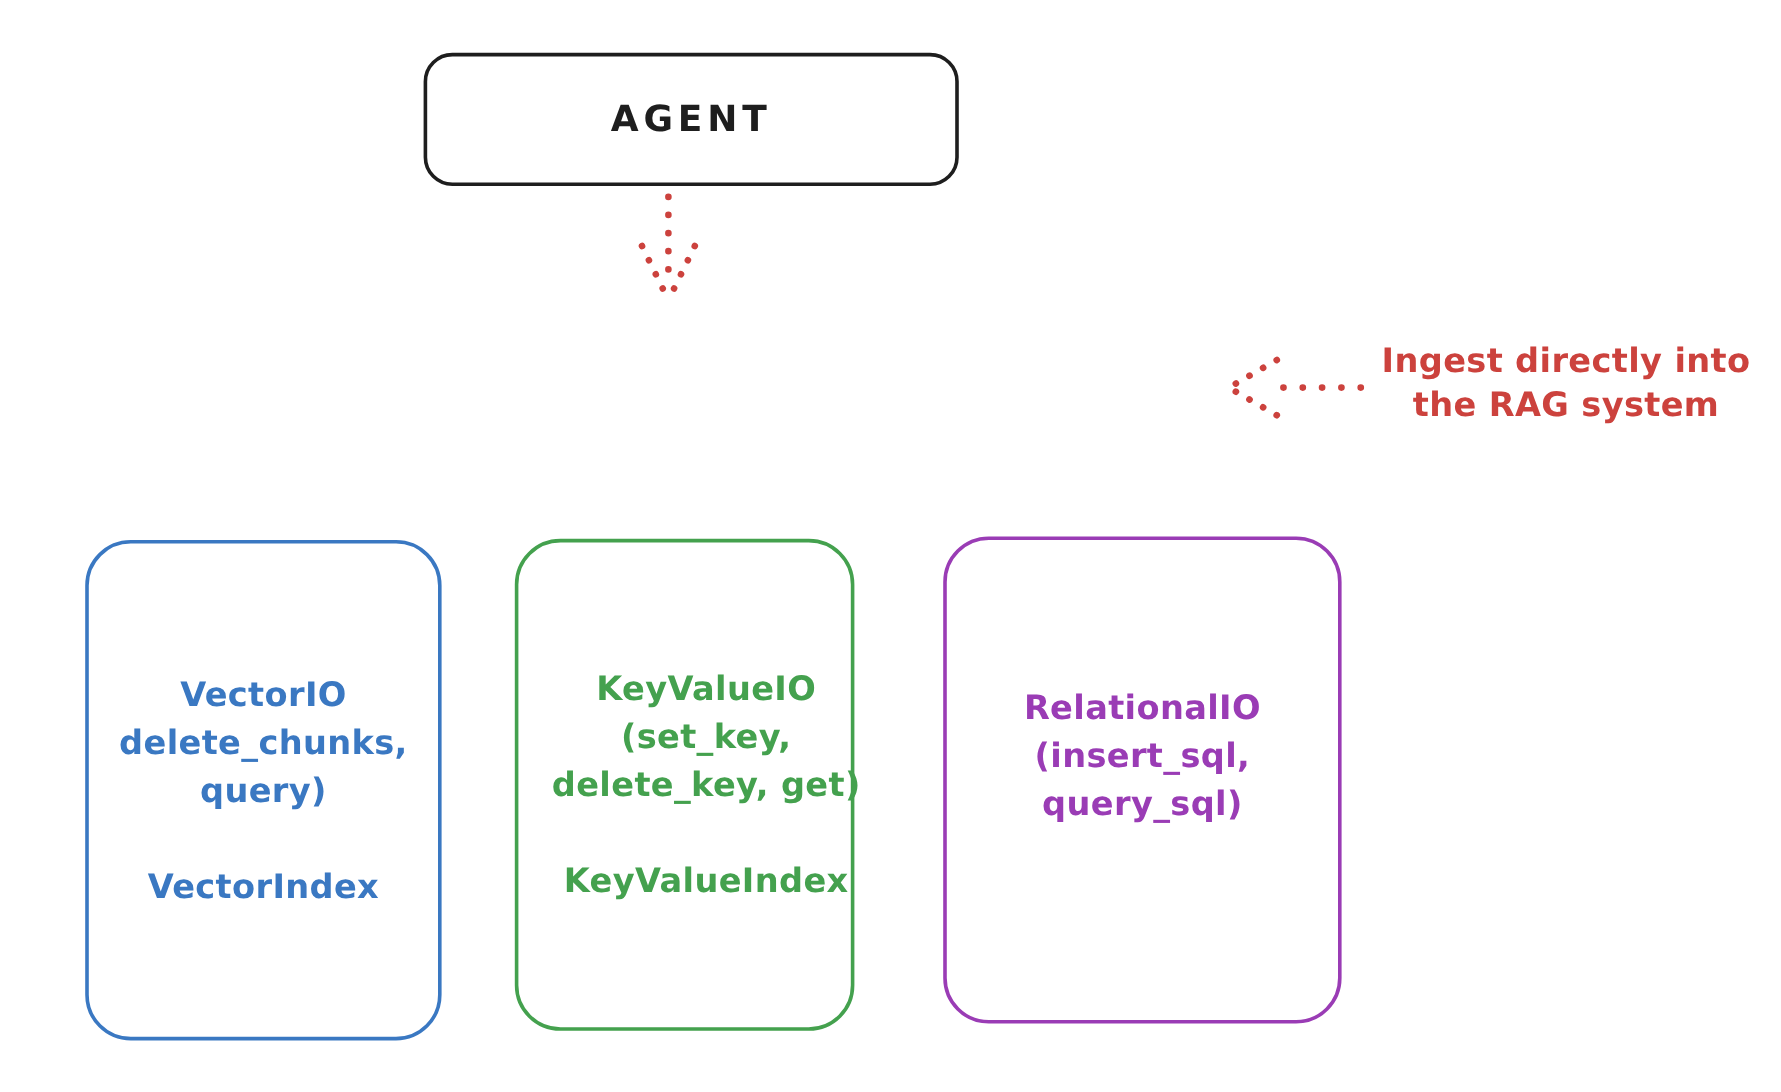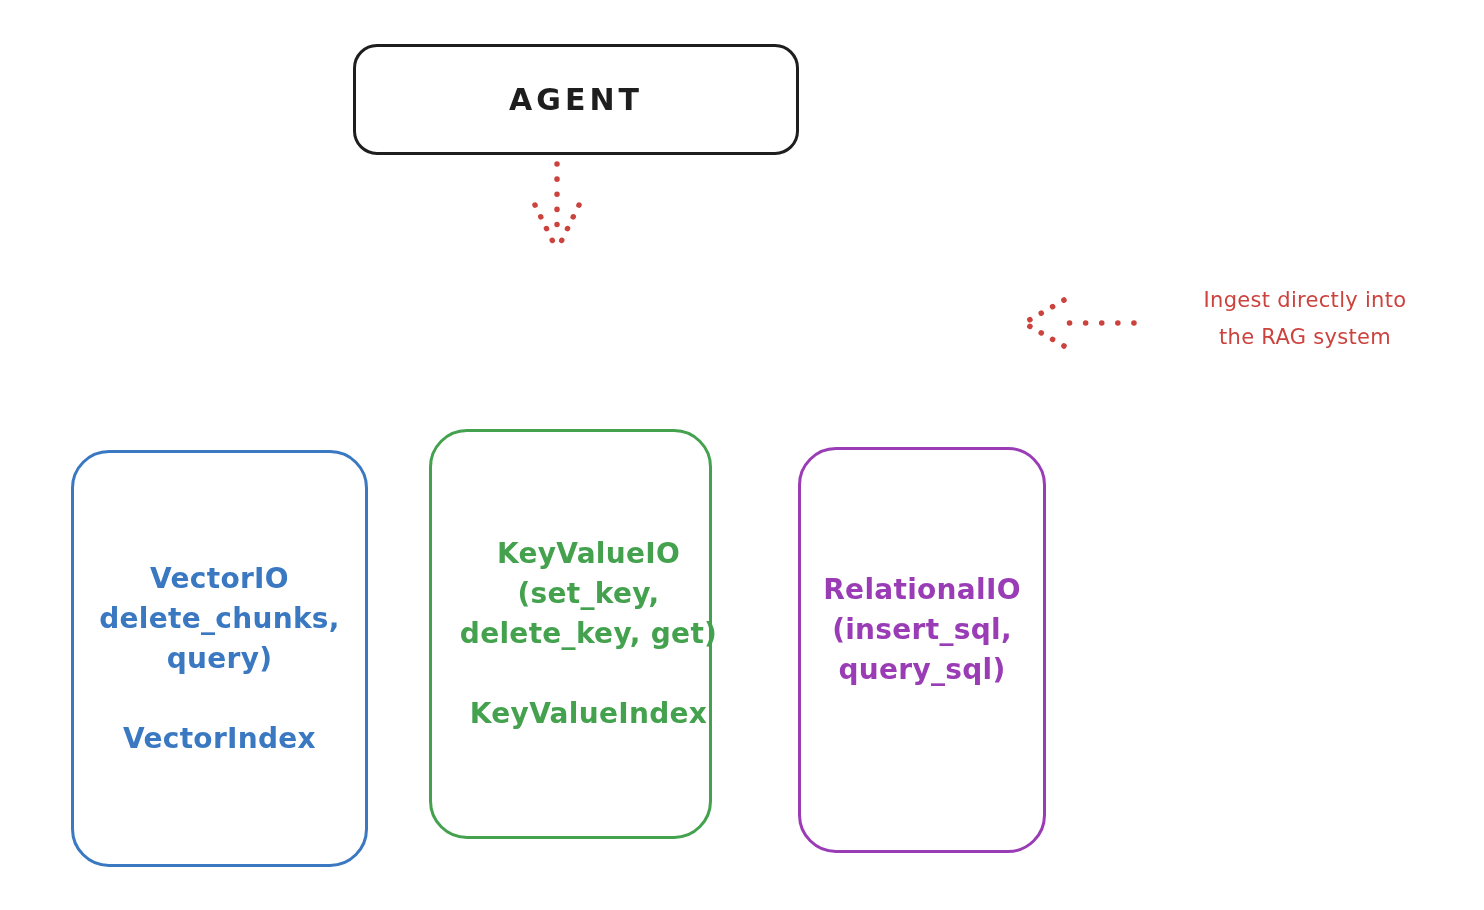--- a/index.html
+++ b/index.html
@@ -66,37 +66,37 @@
   .arrow path {
     fill: none;
     stroke: currentColor;
     stroke-linecap: round;
   }
 
   
   .note {
     position: absolute;
     color: var(--c);
-    font-size: 21px;
-    font-weight: 400;
+    font-size: 28px;
+    font-weight: 700;
     line-height: 37px;
     text-align: center;
     letter-spacing: 0.3px;
     white-space: nowrap;
   }
 
   
   #agent-node      { left: 353px; top: 44px;  width: 446px; height: 111px; }
   #rag-node        { left: 156px; top: 270px; width: 826px; height: 122px; }
   #arrow-down      { left: 520px; top: 158px; width: 74px;  height: 100px; }
   #arrow-left      { left: 1010px; top: 293px; width: 135px; height: 62px; }
   #ingest-note     { left: 1140px; top: 282px; width: 330px; }
   #card-vector     { left: 71px;  top: 450px; width: 297px; height: 417px; }
-  #card-keyvalue   { left: 429px; top: 429px; width: 283px; height: 410px; padding-left: 36px; }
-  #card-relational { left: 786px; top: 447px; width: 248px; height: 406px; margin-left: 12px; }
+  #card-keyvalue   { left: 429px; top: 449px; width: 283px; height: 410px; padding-left: 36px; }
+  #card-relational { left: 786px; top: 447px; width: 332px; height: 406px; }
 </style>
 </head>
 <body>
 
 <div class="canvas">
 
   <div class="node" id="agent-node" data-color="ink" style="--c: #1e1e1e;">
     <span class="node-label">AGENT</span>
   </div>
 

